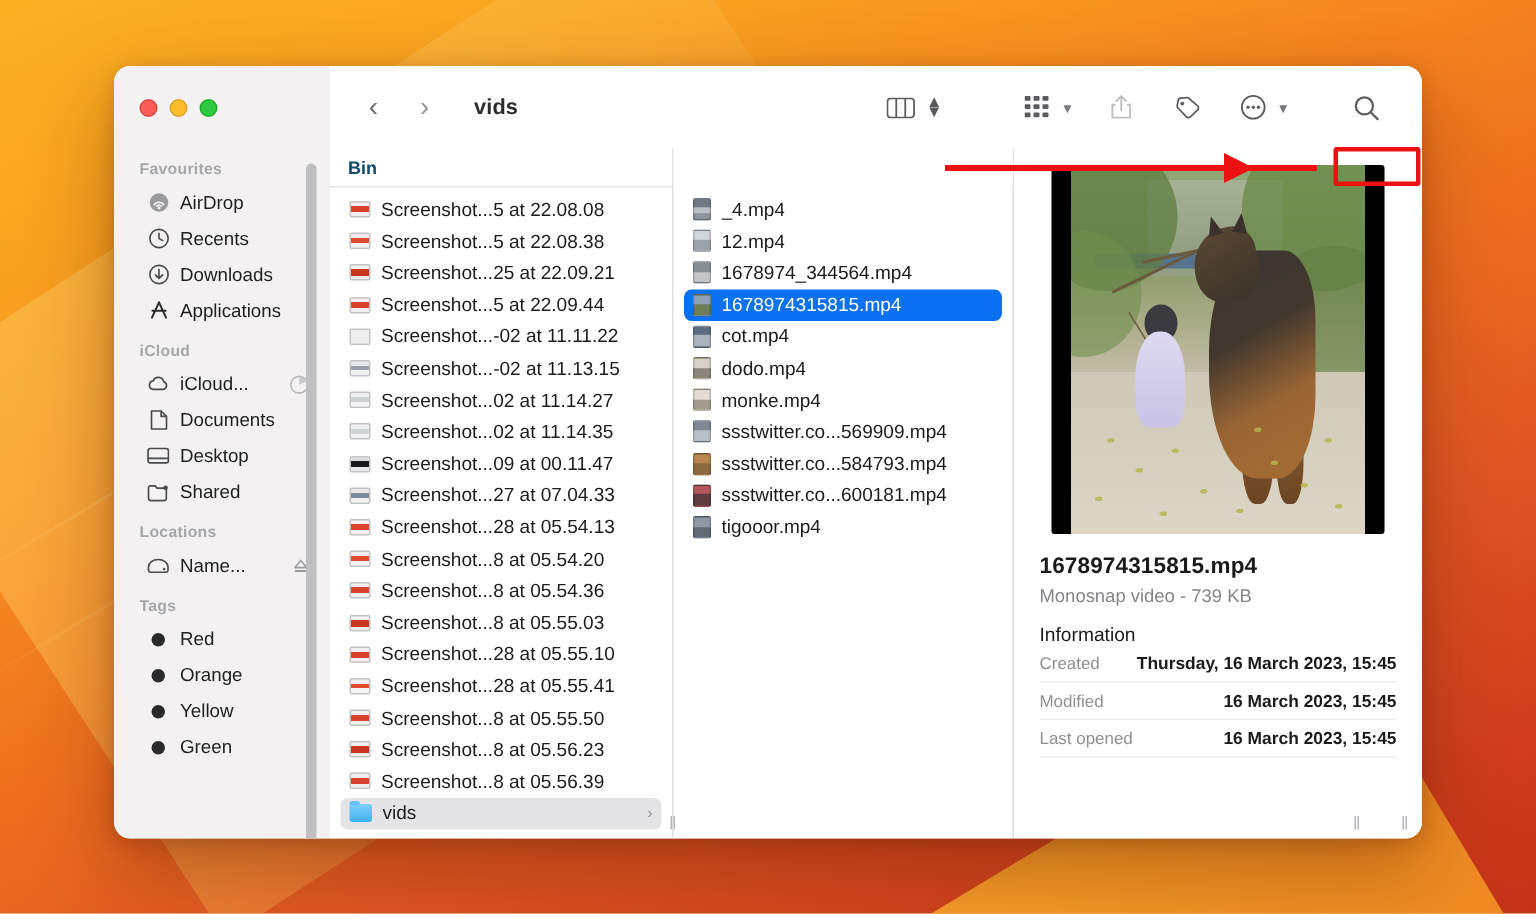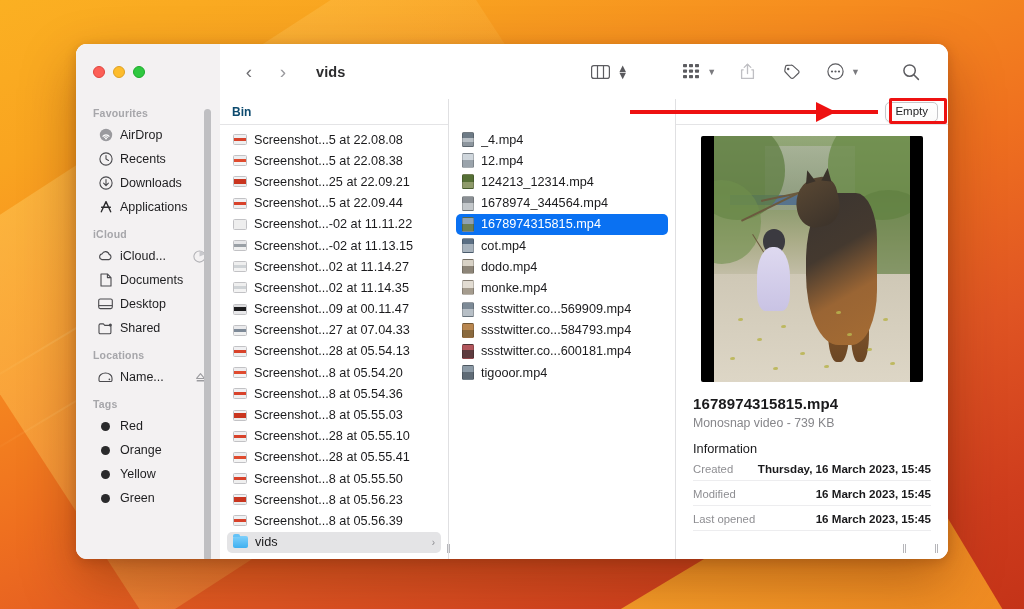--- a/index.html
+++ b/index.html
@@ -844,24 +844,20 @@
         <div class="file-list">
           <div class="file-row">
               <span class="vthumb vt-1"></span>
               <span class="file-name">_4.mp4</span>
             </div>
           <div class="file-row">
               <span class="vthumb vt-2"></span>
               <span class="file-name">12.mp4</span>
             </div>
           <div class="file-row">
-              <span class="vthumb vt-3"></span>
-              <span class="file-name">124213_12314.mp4</span>
-            </div>
-          <div class="file-row">
               <span class="vthumb vt-4"></span>
               <span class="file-name">1678974_344564.mp4</span>
             </div>
           <div class="file-row selected">
               <span class="vthumb vt-6"></span>
               <span class="file-name">1678974315815.mp4</span>
             </div>
           <div class="file-row">
               <span class="vthumb vt-7"></span>
               <span class="file-name">cot.mp4</span>
@@ -891,25 +887,20 @@
               <span class="file-name">tigooor.mp4</span>
             </div>
         </div>
         <div class="grip g2">
             <i></i>
             <i></i>
           </div>
       </div>
 
       <div class="col col-3" style="border-right:none;">
-        <div class="bin-bar" style="border-bottom:1px solid #e4e4e6;">
-          <div class="empty-wrap">
-            <button class="empty-btn">Empty</button>
-          </div>
-        </div>
         <div class="preview">
           <div class="preview-img">
             <div class="scene">
               <div class="sky"></div>
               <div class="bldg"></div>
               <div class="bluebar"></div>
 
               <div class="foliage" style="left:-12%;top:-6%;width:48%;height:40%;background:#5f7e41;"></div>
               <div class="foliage" style="left:58%;top:-10%;width:56%;height:44%;background:#688a46;"></div>
               <div class="foliage" style="left:-16%;top:18%;width:40%;height:34%;background:#708f4d;opacity:.6;"></div>

